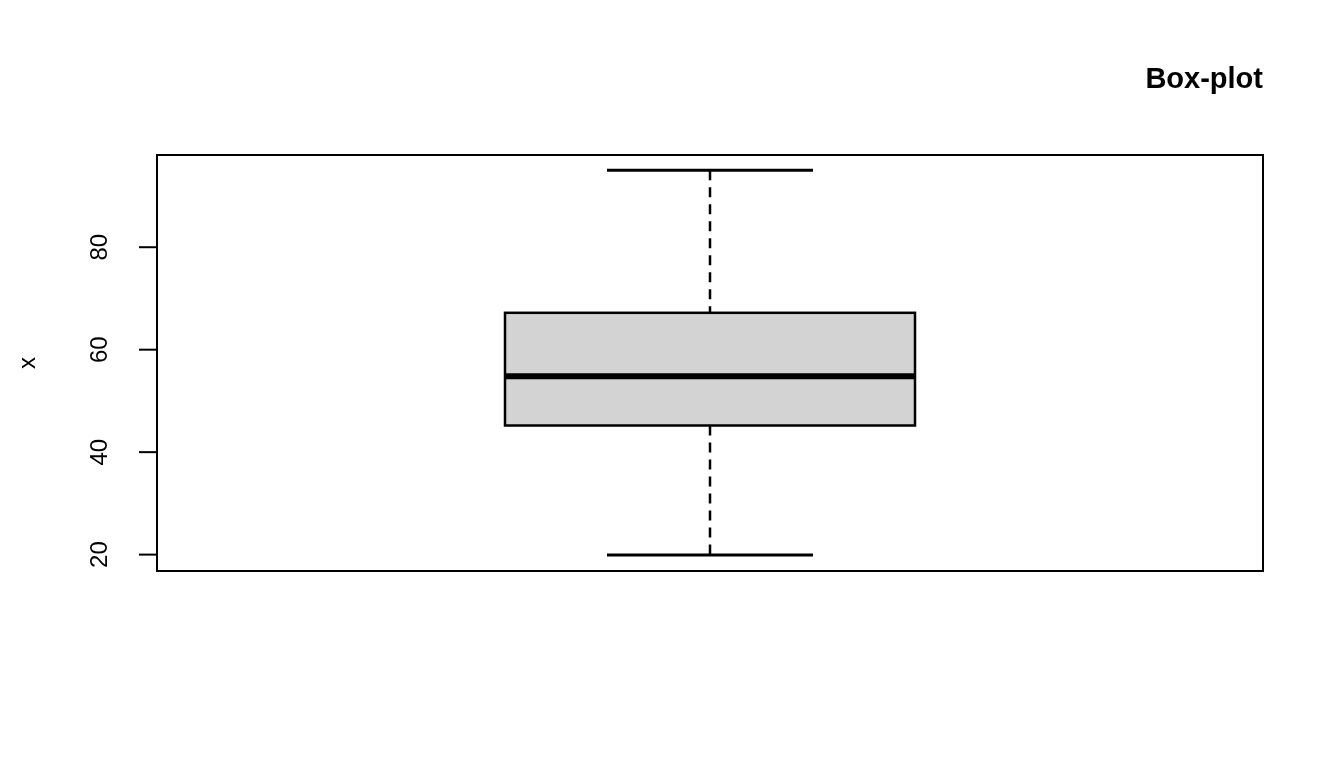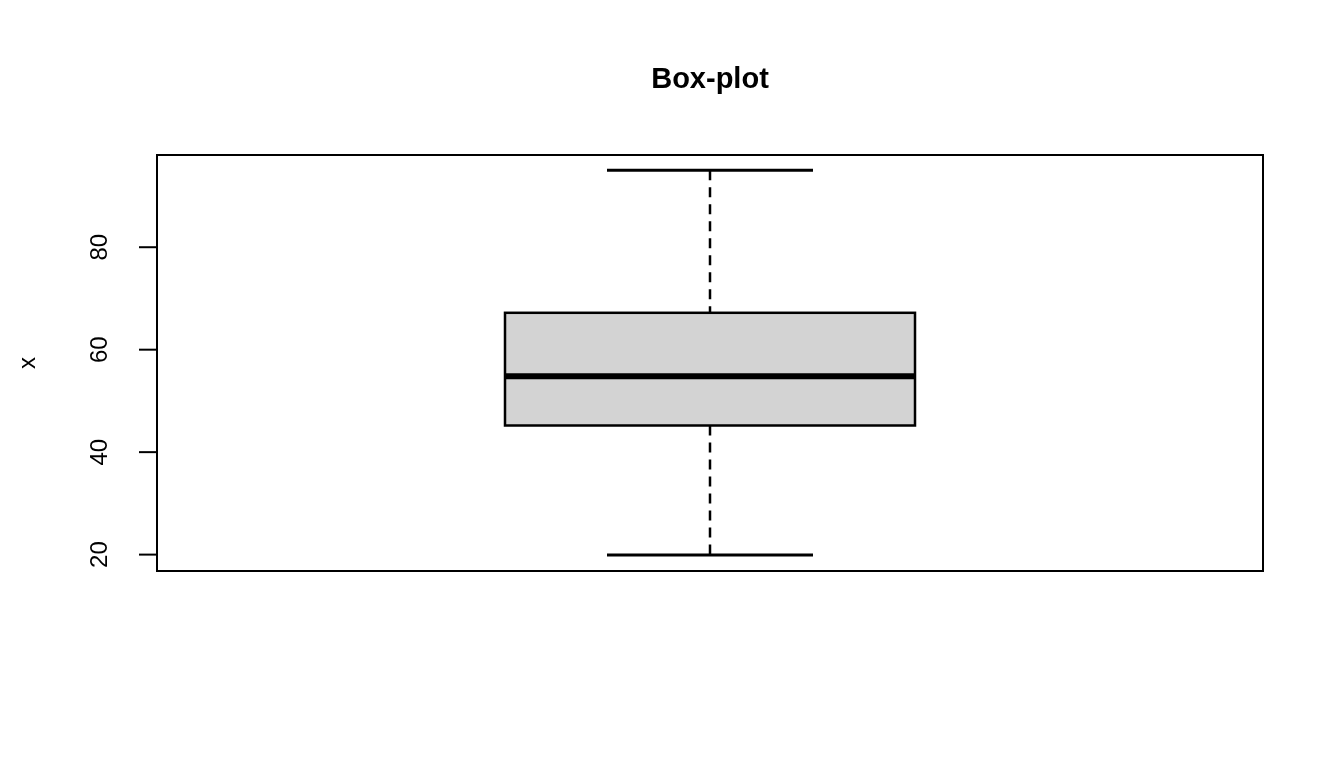--- a/index.html
+++ b/index.html
@@ -13,21 +13,21 @@
     height: 768px;
     background: #FFFFFF;
     font-family: "Liberation Sans", sans-serif;
     overflow: hidden;
   }
   .chart-title {
     position: absolute;
     left: 157px;
     top: 64px;
     width: 1106px;
-    text-align: center;
+    text-align: right;
     font-size: 29px;
     line-height: 29px;
     font-weight: 700;
     color: #000000;
   }
   .y-axis-label {
     position: absolute;
     left: 27px;
     top: 363px;
     transform: translate(-50%, -50%) rotate(-90deg);

